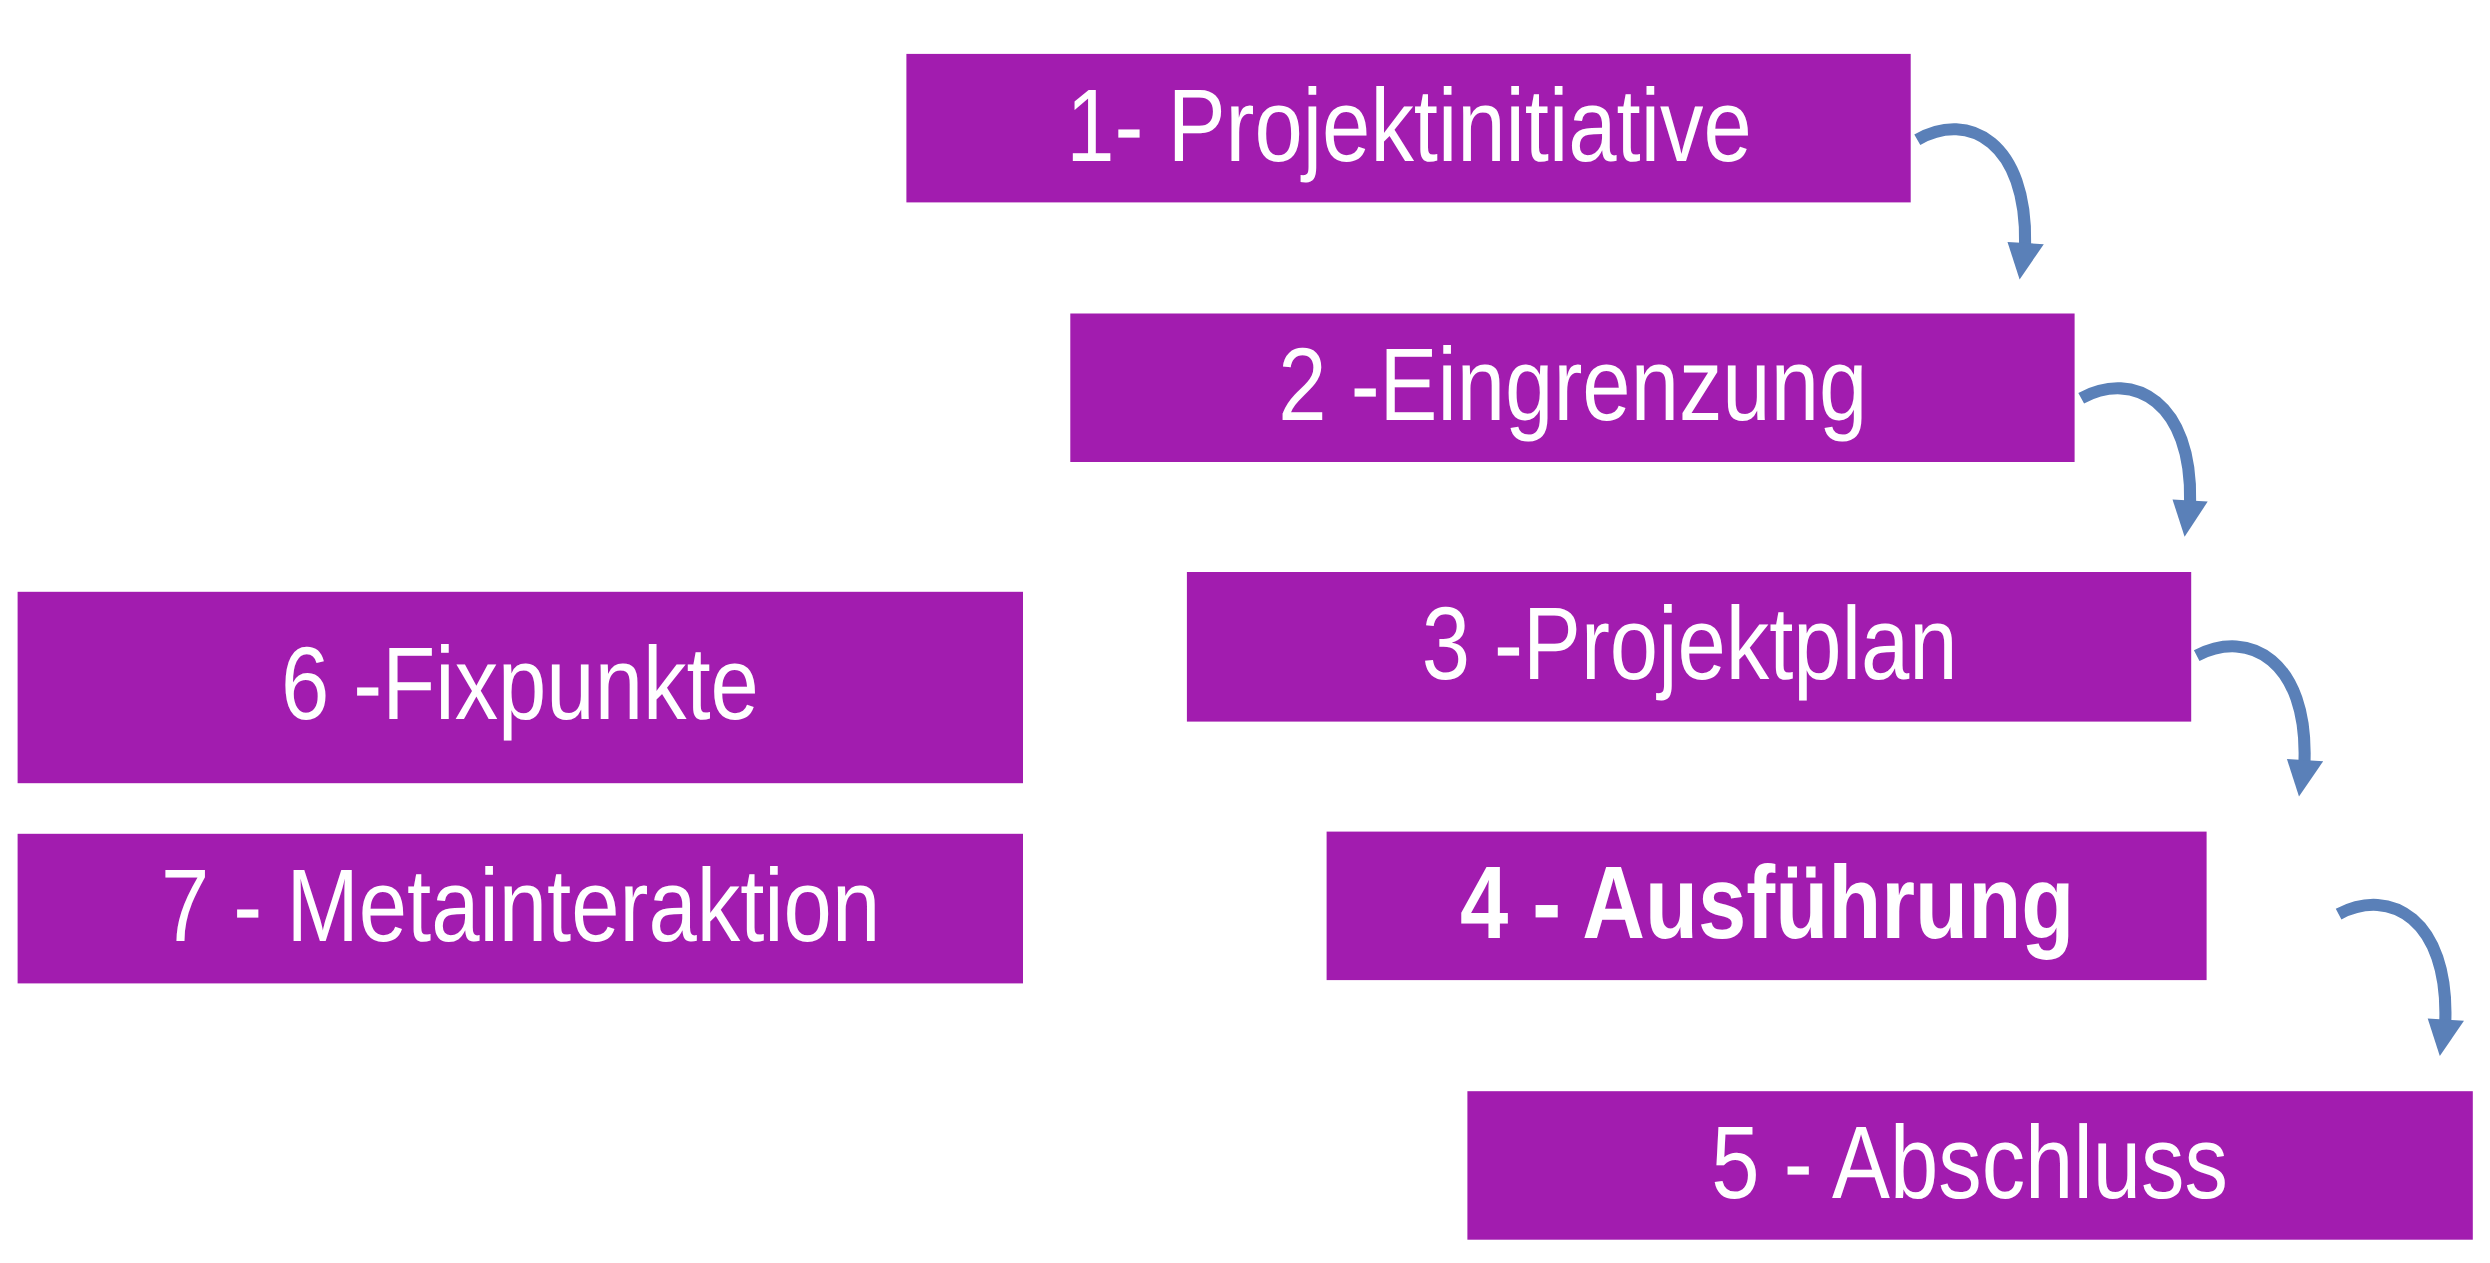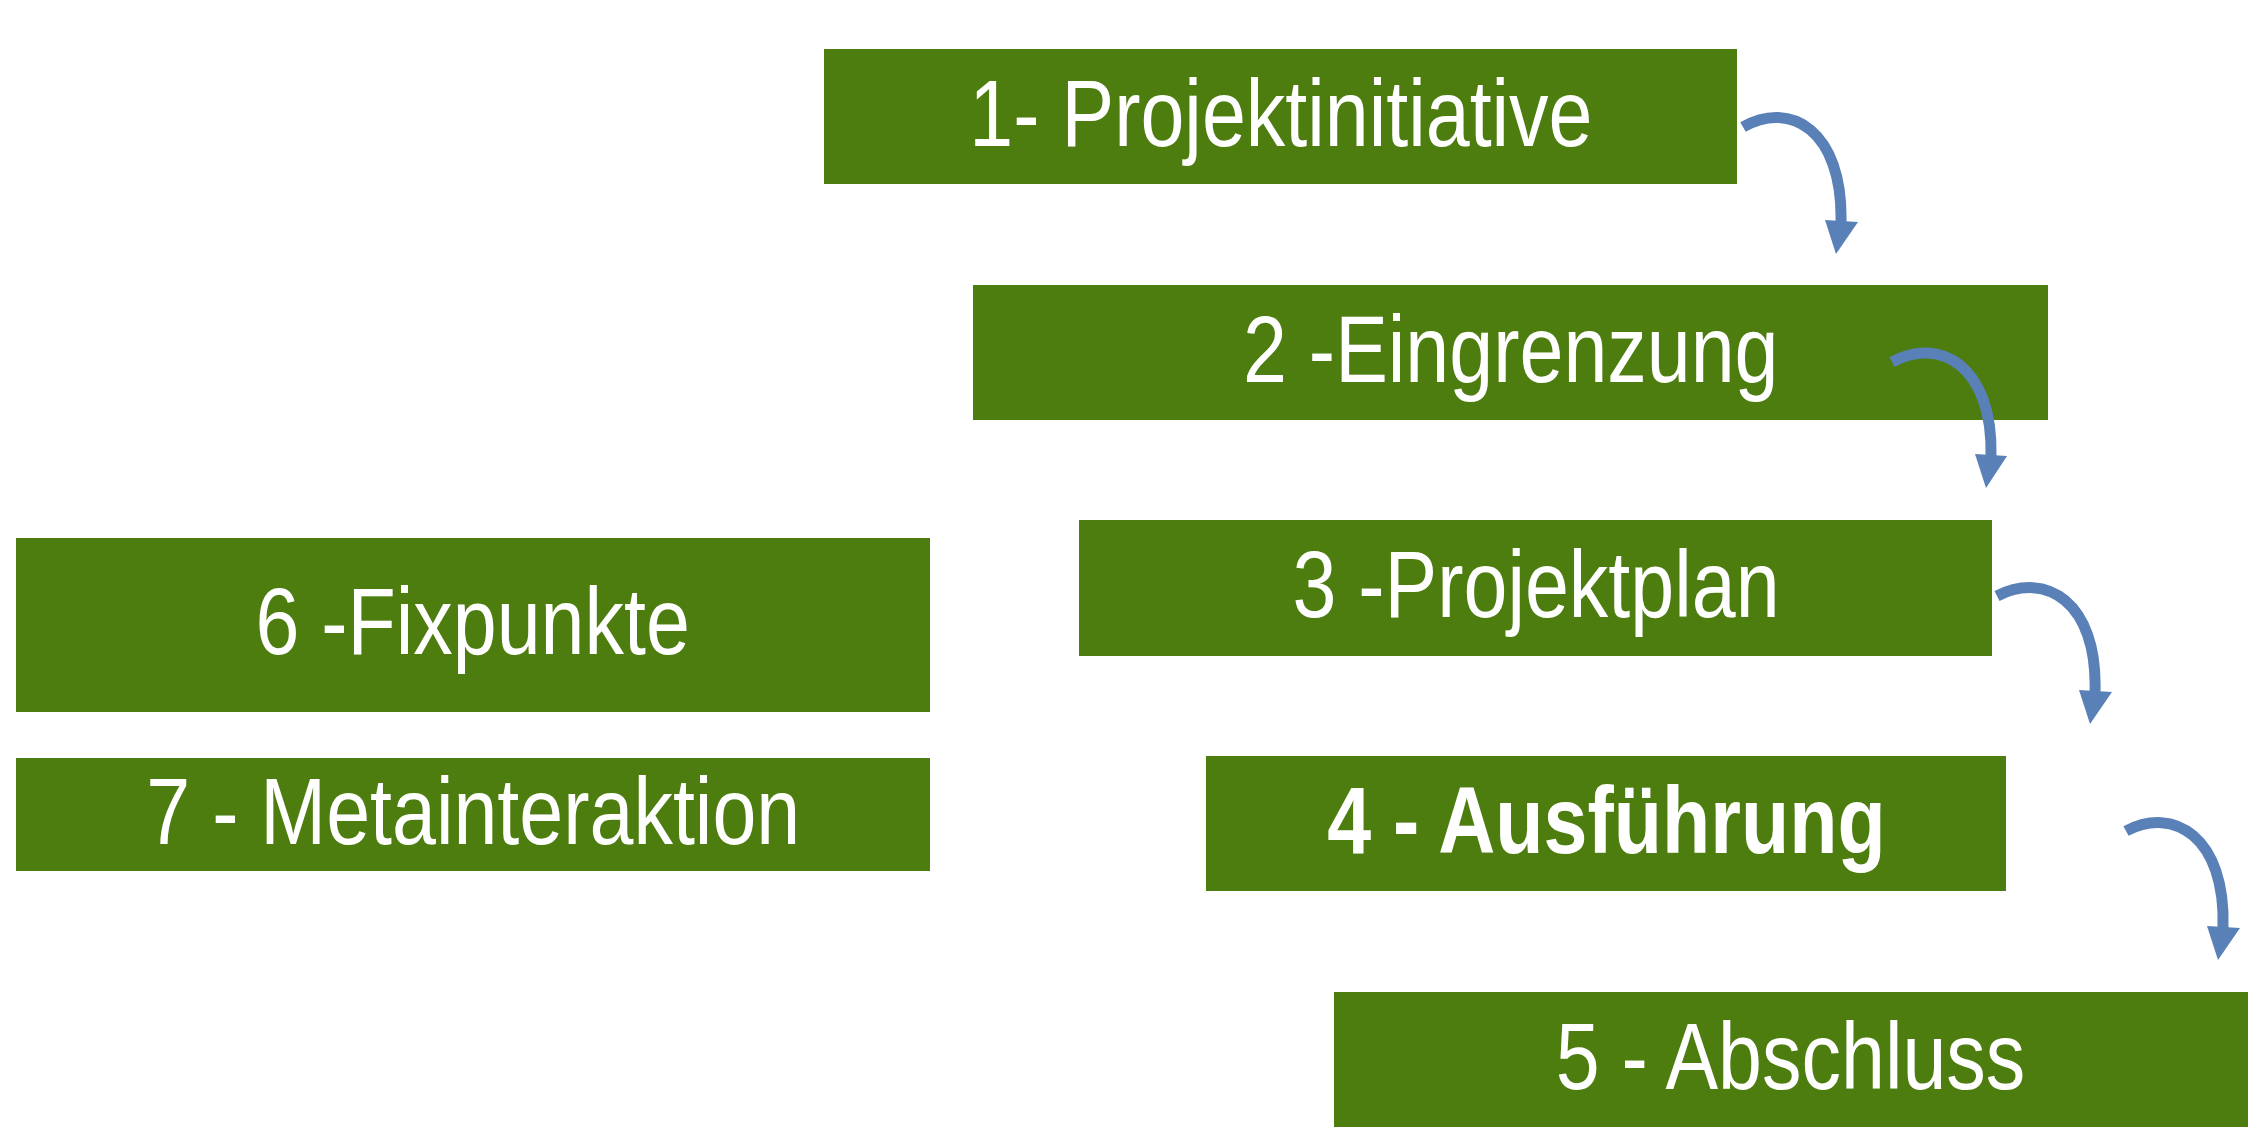--- a/index.html
+++ b/index.html
@@ -9,45 +9,45 @@
     }
     body {
       width: 2264px;
       height: 1148px;
       position: relative;
       overflow: hidden;
       font-family: "Liberation Sans", "DejaVu Sans", sans-serif;
     }
     .step-box {
       position: absolute;
-      background: #4d7c0f;
+      background: #a21caf;
       display: flex;
       align-items: center;
       justify-content: center;
       box-sizing: border-box;
       overflow: hidden;
     }
     .step-label {
       color: #ffffff;
       font-size: 94px;
       line-height: 1;
       white-space: nowrap;
       display: inline-block;
       transform: scaleX(0.84);
       transform-origin: center center;
       letter-spacing: 0px;
       margin-top: -6px;
     }
     #b1 { left: 824px;  top: 49px;  width: 913px; height: 135px; }
-    #b2 { left: 973px;  top: 285px; width: 1075px; height: 135px; }
+    #b2 { left: 973px;  top: 285px; width: 913px; height: 135px; }
     #b3 { left: 1079px; top: 520px; width: 913px; height: 136px; justify-content: center; }
     #b4 { left: 1206px; top: 756px; width: 800px; height: 135px; font-weight: bold; }
     #b5 { left: 1334px; top: 992px; width: 914px; height: 135px; align-items: center; }
     #b6 { left: 16px;   top: 538px; width: 914px; height: 174px; }
-    #b7 { left: 16px;   top: 758px; width: 914px; height: 113px; }
+    #b7 { left: 16px;   top: 758px; width: 914px; height: 136px; }
 
     svg.arrows {
       position: absolute;
       left: 0;
       top: 0;
       width: 2264px;
       height: 1148px;
       pointer-events: none;
     }
   </style>

